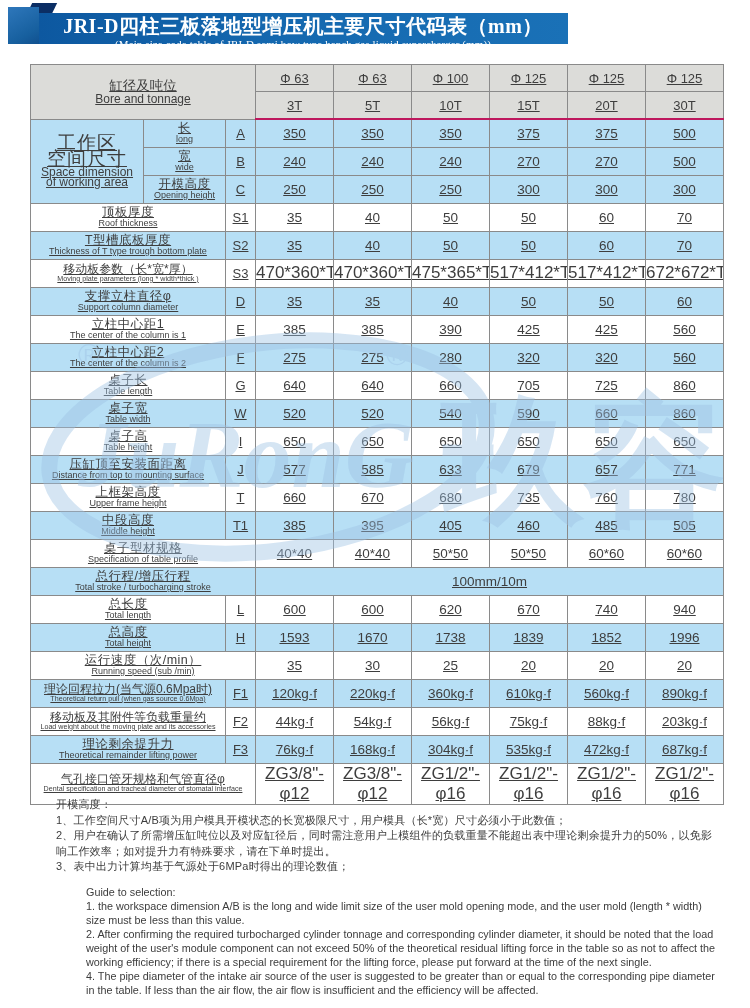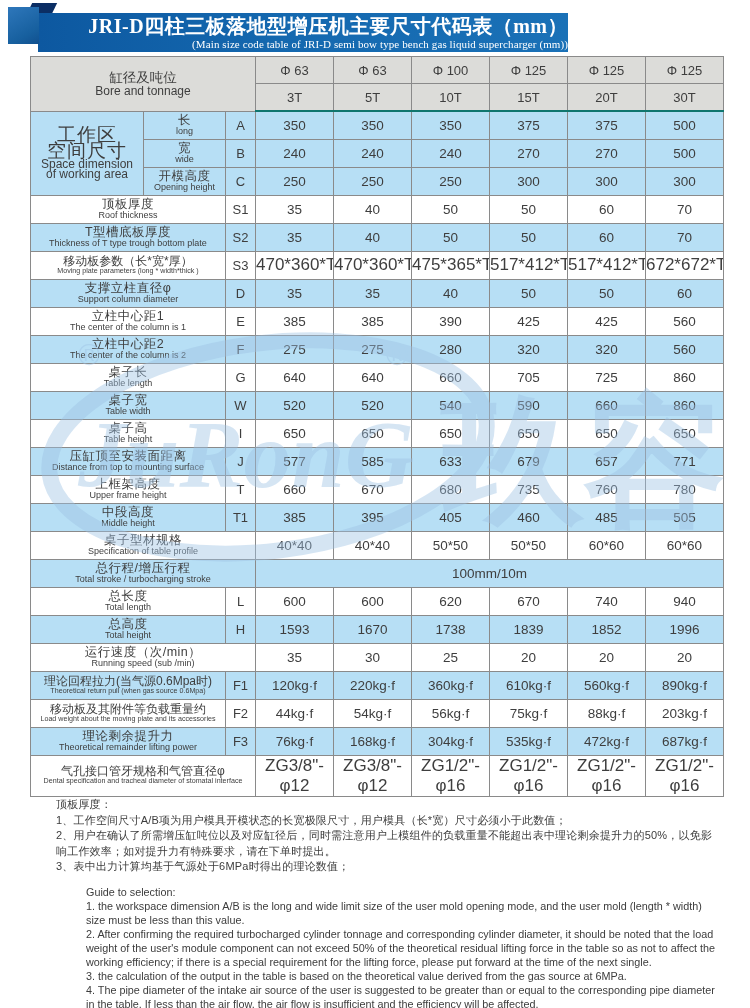--- a/index.html
+++ b/index.html
@@ -3,35 +3,35 @@
 <meta charset="utf-8">
 <style>
   html,body{margin:0;padding:0;}
   body{
     width:750px;height:1008px;position:relative;background:#ffffff;
     font-family:"Liberation Sans",sans-serif;overflow:hidden;color:#3e3e3e;
   }
   
   .corner-flap{position:absolute;left:29px;top:3px;width:25px;height:13px;
     background:#0b2e64;transform:skewX(-26deg);z-index:1;}
-  .title-band{position:absolute;left:38px;top:13px;width:530px;height:39px;z-index:2;
+  .title-band{position:absolute;left:38px;top:13px;width:530px;height:31px;z-index:2;
     background:linear-gradient(90deg,#0d58a0 0%,#1468af 45%,#1a71b7 100%);
-    color:#fff;text-align:right;font-family:"Liberation Serif",serif;}
+    color:#fff;text-align:center;font-family:"Liberation Serif",serif;}
   .corner-square{position:absolute;left:8px;top:7px;width:31px;height:37px;z-index:3;
     background:linear-gradient(150deg,#2e77bb 0%,#17609f 70%,#10508f 100%);}
   .title-cn{font-size:20px;font-weight:bold;line-height:24px;padding-top:1px;letter-spacing:.5px;}
   .title-en{font-size:11px;font-weight:normal;line-height:13px;letter-spacing:.1px;}
   
-  table.spec{position:absolute;left:30px;top:56px;width:693px;z-index:4;
-    border-collapse:collapse;table-layout:fixed;}
+  table.spec{position:absolute;left:30px;top:64px;width:693px;z-index:4;
+    border-collapse:collapse;table-layout:fixed;text-decoration:underline;}
   table.spec td,table.spec th{border:1px solid #8a8a8a;padding:0;text-align:center;
     vertical-align:middle;overflow:hidden;color:#3e3e3e;}
   table.spec{border:1px solid #555;}
   thead th{background:#dcdcd9;font-weight:normal;height:26px;font-size:13px;}
-  thead tr:last-child th{border-bottom:2px solid #0f766e;}
+  thead tr:last-child th{border-bottom:2px solid #be185d;}
   .cor-cn{font-size:13.5px;line-height:15px;}
   .cor-en{font-size:12px;line-height:13px;}
   tbody tr{height:28px;}
   tr.blue td{background:#b7dff5;}
   tr.white td{background:#ffffff;}
   td.val{font-size:13.5px;}
   td.val.small{font-size:17px;}
   td.code{font-size:13px;}
   .grp-cn{font-size:19px;line-height:16px;letter-spacing:1px;}
   .grp-en{font-size:12px;line-height:10.5px;}
@@ -409,23 +409,22 @@
   <g opacity="0.42">
     <ellipse cx="238" cy="132" rx="220" ry="104" fill="none" stroke="#9dc2e4" stroke-width="16" transform="rotate(-7 238 132)"></ellipse>
     <text x="48" y="172" font-family="Liberation Serif, serif" font-style="italic" font-weight="bold" font-size="96" fill="#9dc2e4">JuRonG</text>
     <text x="48" y="50" font-size="30" fill="#9dc2e4">®</text>
     <text x="356" y="50" font-size="30" fill="#9dc2e4">®</text>
     <text x="412" y="196" font-weight="bold" font-size="142" fill="#9dc2e4">玖容</text>
   </g>
 </svg>
 
 <div class="notes">
-  <div class="note-cn">顶板厚度：</div>
+  <div class="note-cn">开模高度：</div>
   <div class="note-cn">1、工作空间尺寸A/B项为用户模具开模状态的长宽极限尺寸，用户模具（长*宽）尺寸必须小于此数值；</div>
   <div class="note-cn">2、用户在确认了所需增压缸吨位以及对应缸径后，同时需注意用户上模组件的负载重量不能超出表中理论剩余提升力的50%，以免影响工作效率；如对提升力有特殊要求，请在下单时提出。</div>
   <div class="note-cn">3、表中出力计算均基于气源处于6MPa时得出的理论数值；</div>
   <div class="notes-gap"></div>
   <div class="note-en">Guide to selection:</div>
   <div class="note-en">1. the workspace dimension A/B is the long and wide limit size of the user mold opening mode, and the user mold (length * width) size must be less than this value.</div>
   <div class="note-en">2. After confirming the required turbocharged cylinder tonnage and corresponding cylinder diameter, it should be noted that the load weight of the user's module component can not exceed 50% of the theoretical residual lifting force in the table so as not to affect the working efficiency; if there is a special requirement for the lifting force, please put forward at the time of the next single.</div>
-  <div class="note-en">3. the calculation of the output in the table is based on the theoretical value derived from the gas source at 6MPa.</div>
   <div class="note-en">4. The pipe diameter of the intake air source of the user is suggested to be greater than or equal to the corresponding pipe diameter in the table. If less than the air flow, the air flow is insufficient and the efficiency will be affected.</div>
 </div>
 
 </body></html>

